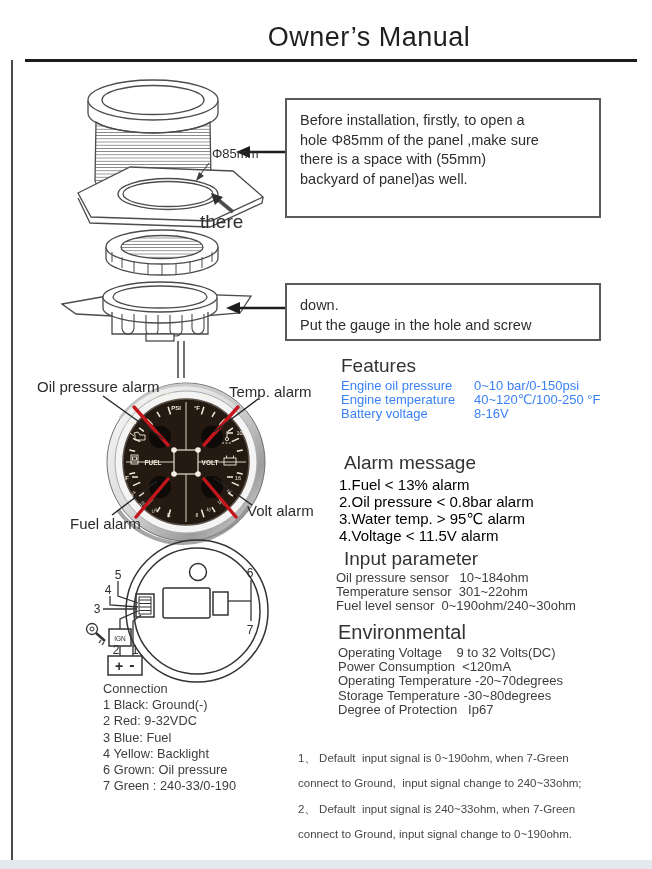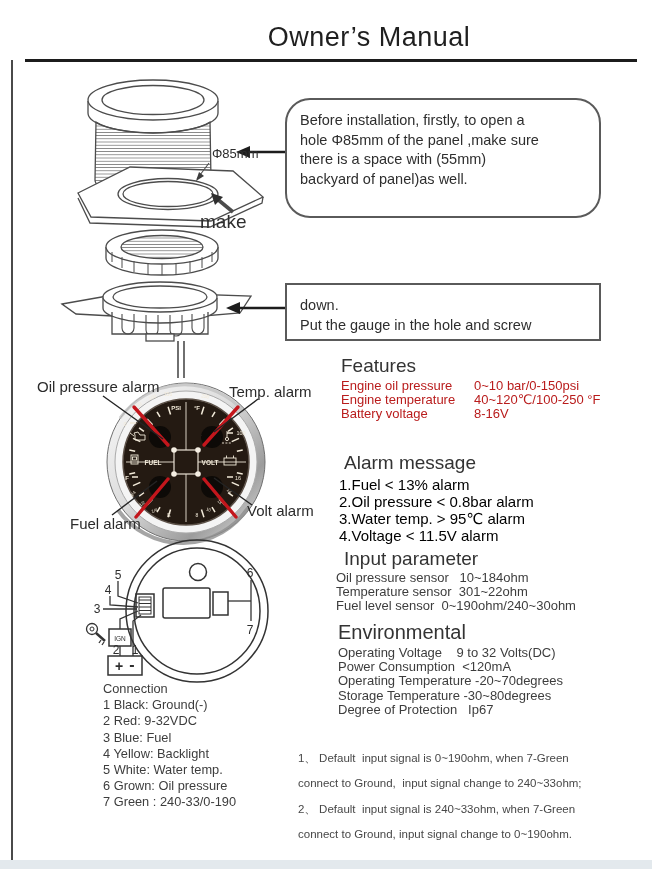--- a/index.html
+++ b/index.html
@@ -6,25 +6,25 @@
   #page{
     position:relative;width:652px;height:869px;background:#ffffff;overflow:hidden;
     font-family:"Liberation Sans","DejaVu Sans",sans-serif;color:#3a3a3a;
   }
   .abs{position:absolute;}
   #title{width:652px;text-align:center;top:22px;left:0;font-size:27px;color:#1f1f1f;letter-spacing:0.5px;padding-left:43px;}
   #title-rule{left:25px;top:59px;width:612px;height:3px;background:#1c1c1c;}
   #left-border{left:11px;top:60px;width:2px;height:800px;background:#4a4a4a;}
   #bottom-strip{left:0;top:860px;width:652px;height:9px;background:#e3e9ed;}
   .note-box{border:2px solid #5a5a5a;background:#fff;font-size:14.5px;line-height:19.5px;color:#2e2e2e;padding:11px 8px 0 13px;box-sizing:border-box;}
-  #install-box-1{left:285px;top:98px;width:316px;height:120px;border-radius:25px;}
+  #install-box-1{left:285px;top:98px;width:316px;height:120px;}
   #install-box-2{left:285px;top:283px;width:316px;height:58px;}
   .callout{font-size:15px;color:#2b2b2b;}
   .sec-title{font-size:19px;color:#333;}
-  .feat-row{display:flex;font-size:13px;line-height:13.8px;color:#b91c1c;}
+  .feat-row{display:flex;font-size:13px;line-height:13.8px;color:#3b82f6;}
   .feat-label{width:133px;flex:none;}
   .body-line{font-size:15px;line-height:17px;color:#000000;white-space:pre-wrap;}
   .tight-line{font-size:13px;line-height:14.2px;color:#3d3d3d;white-space:pre-wrap;}
   .conn-line{font-size:12.8px;line-height:16.2px;color:#3d3d3d;}
   .note-line{font-size:11.5px;line-height:13.4px;color:#474747;white-space:pre-wrap;margin-top:12px;}
   #diagram-label-hole{font-size:13px;color:#2e2e2e;}
   #diagram-label-panel{font-size:19px;color:#2e2e2e;}
   svg text{font-family:"Liberation Sans","DejaVu Sans",sans-serif;}
 </style>
 </head>
@@ -328,21 +328,21 @@
         <text x="250" y="577">6</text>
         <text x="250" y="634">7</text>
         <text x="120" y="641" font-size="6.5">IGN</text>
         <text x="119" y="671" font-size="14" font-weight="bold">+</text>
         <text x="132" y="670" font-size="16" font-weight="bold">-</text>
       </g>
     </g>
   </svg>
 
   <div id="diagram-label-hole" class="abs" style="left:212px;top:146px">Φ85mm</div>
-  <div id="diagram-label-panel" class="abs" style="left:200px;top:211px">make</div>
+  <div id="diagram-label-panel" class="abs" style="left:200px;top:211px">there</div>
 
   <div id="install-box-1" class="abs note-box">
     <div>Before installation, firstly, to open a</div>
     <div>hole Φ85mm of the panel ,make sure</div>
     <div>there is a space with (55mm)</div>
     <div>backyard of panel)as well.</div>
   </div>
   <div id="install-box-2" class="abs note-box">
     <div>down.</div>
     <div>Put the gauge in the hole and screw</div>
@@ -392,21 +392,20 @@
     <div class="tight-line">Storage Temperature -30~80degrees</div>
     <div class="tight-line">Degree of Protection   Ip67</div>
   </div>
 
   <div class="abs" style="left:103px;top:681px;width:210px">
     <div class="conn-line">Connection</div>
     <div class="conn-line">1 Black: Ground(-)</div>
     <div class="conn-line">2 Red: 9-32VDC</div>
     <div class="conn-line">3 Blue: Fuel</div>
     <div class="conn-line">4 Yellow: Backlight</div>
-    <div class="conn-line">5 White: Water temp.</div>
     <div class="conn-line">6 Grown:  Oil pressure</div>
     <div class="conn-line">7 Green : 240-33/0-190</div>
   </div>
 
   <div class="abs" style="left:298px;top:740px;width:350px">
     <div class="note-line">1、 Default  input signal is 0~190ohm, when 7-Green</div>
     <div class="note-line">connect to Ground,  input signal change to 240~33ohm;</div>
     <div class="note-line">2、 Default  input signal is 240~33ohm, when 7-Green</div>
     <div class="note-line">connect to Ground, input signal change to 0~190ohm.</div>
   </div>

